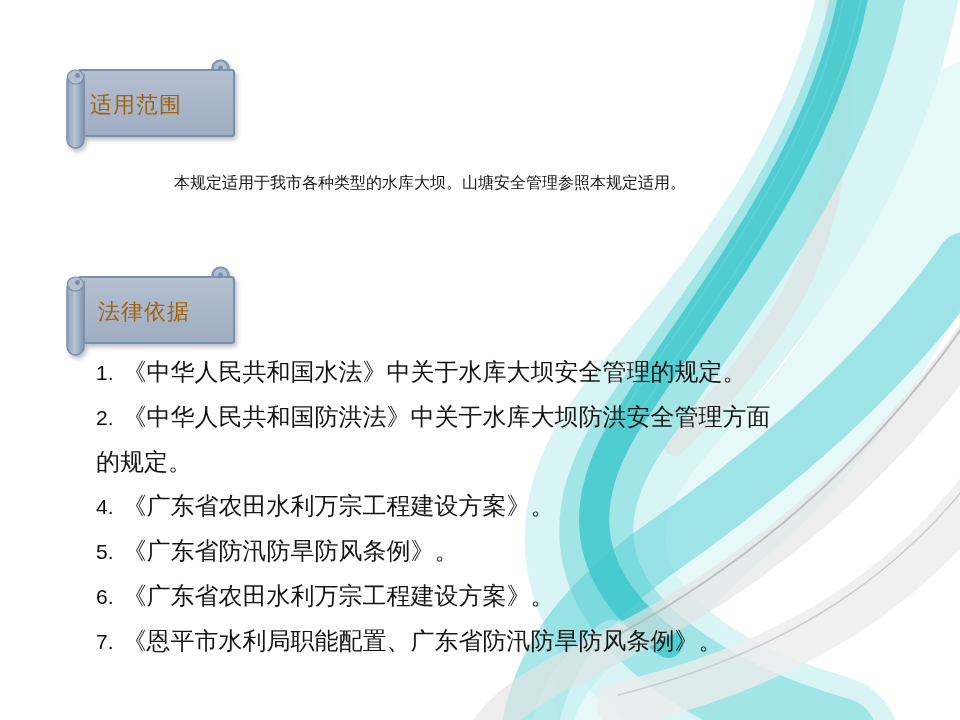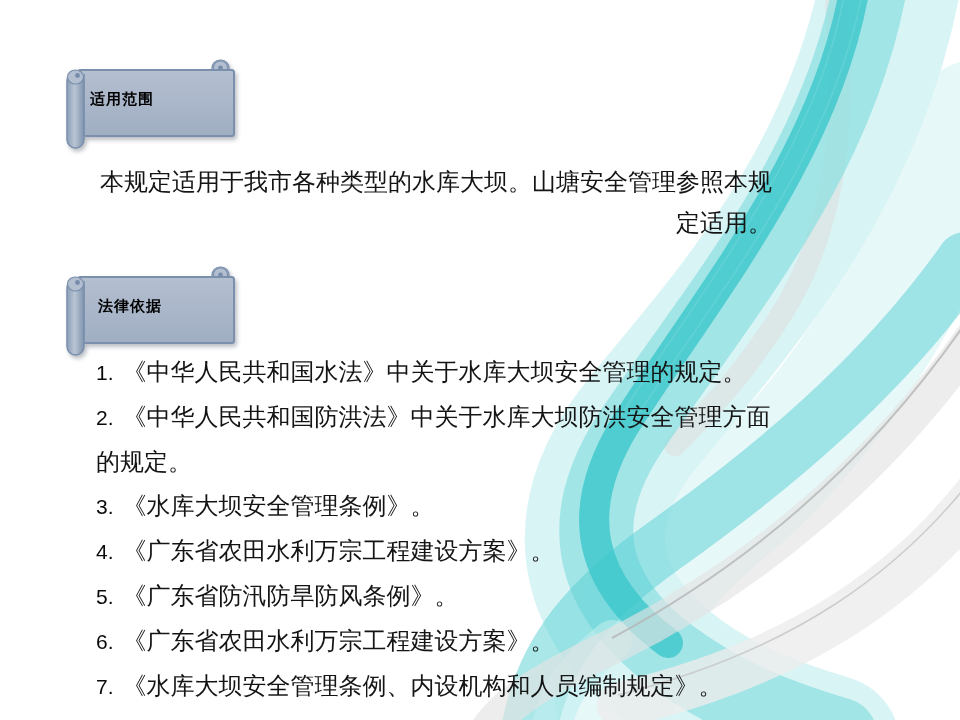--- a/index.html
+++ b/index.html
@@ -5,30 +5,30 @@
   html,body { margin:0; padding:0; background:#e8e8e8; }
   .slide {
     position:relative; width:960px; height:720px; background:#ffffff;
     overflow:hidden; font-family:"Liberation Serif", serif; color:#141414;
   }
   .wave { position:absolute; left:0; top:0; width:960px; height:720px; pointer-events:none; }
 
   .banner { position:absolute; width:178px; height:98px; }
   .banner svg { position:absolute; left:0; top:0; filter:drop-shadow(2px 3px 2px rgba(60,70,90,.35)); }
   .banner .title {
-    position:absolute; top:32px; left:26px; font-size:15px; letter-spacing:1px;
-    white-space:nowrap; color:#000000;font-weight:bold;
+    position:absolute; top:32px; left:26px; font-size:22px; letter-spacing:1px;
+    white-space:nowrap; color:#a16207;
   }
   .banner-scope { left:64px; top:58px; }
   .banner-legal { left:64px; top:265px; }
   .banner-legal .title { left:34px; }
 
   .para {
     position:absolute; left:88px; top:162px; width:684px;
-    font-size:24px; line-height:41px; text-align:right;
+    font-size:16px; line-height:41px; text-align:center;
   }
   .list {
     position:absolute; left:96px; top:350px; width:684px;
     font-size:24px; line-height:44px;
   }
   .list .item { margin:0; }
   .list .num {
     font-family:"Liberation Sans", sans-serif; font-size:21px;
     margin-right:9px; color:#0a0a0a;
   }
@@ -107,29 +107,26 @@
   </div>
 
   <div class="list">
     <div class="item">
       <span class="num">1.</span><span>《中华人民共和国水法》中关于水库大坝安全管理的规定。</span>
     </div>
     <div class="item">
       <span class="num">2.</span><span>《中华人民共和国防洪法》中关于水库大坝防洪安全管理方面的规定。</span>
     </div>
     <div class="item">
-      <span class="num">3.</span><span>《水库大坝安全管理条例》。</span>
-    </div>
-    <div class="item">
       <span class="num">4.</span><span>《广东省农田水利万宗工程建设方案》。</span>
     </div>
     <div class="item">
       <span class="num">5.</span><span>《广东省防汛防旱防风条例》。</span>
     </div>
     <div class="item">
       <span class="num">6.</span><span>《广东省农田水利万宗工程建设方案》。</span>
     </div>
     <div class="item">
-      <span class="num">7.</span><span>《水库大坝安全管理条例、内设机构和人员编制规定》。</span>
+      <span class="num">7.</span><span>《恩平市水利局职能配置、广东省防汛防旱防风条例》。</span>
     </div>
   </div>
 
 </div>
 
 </body></html>

